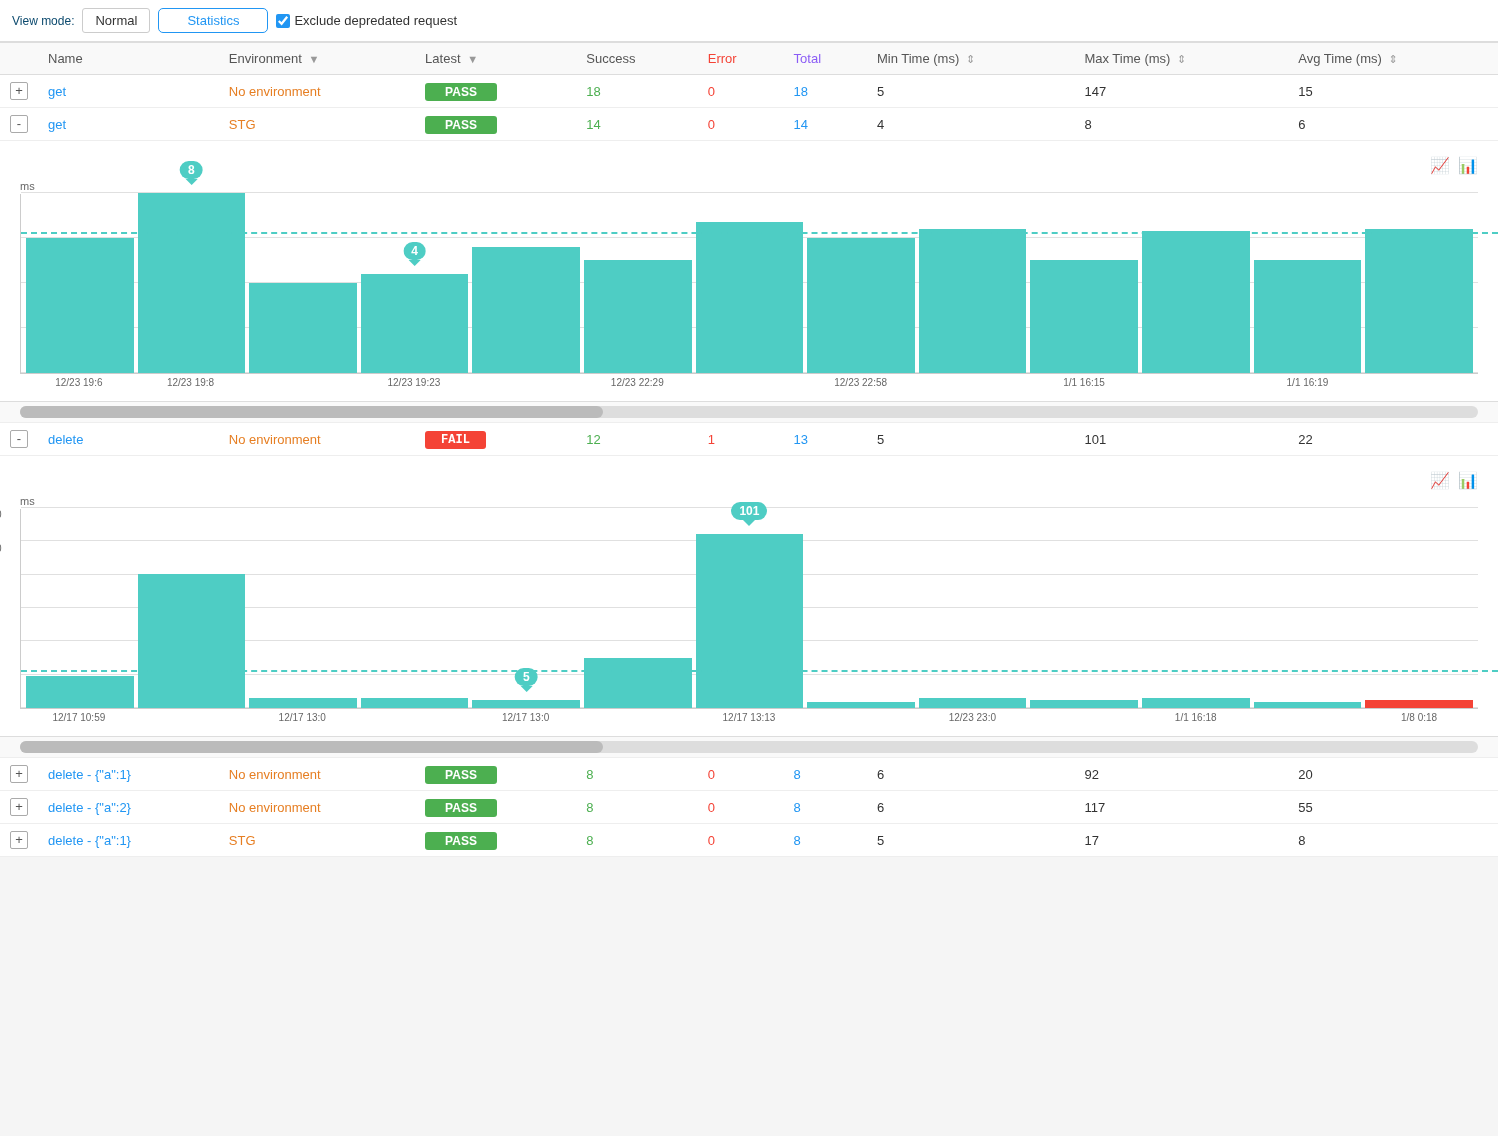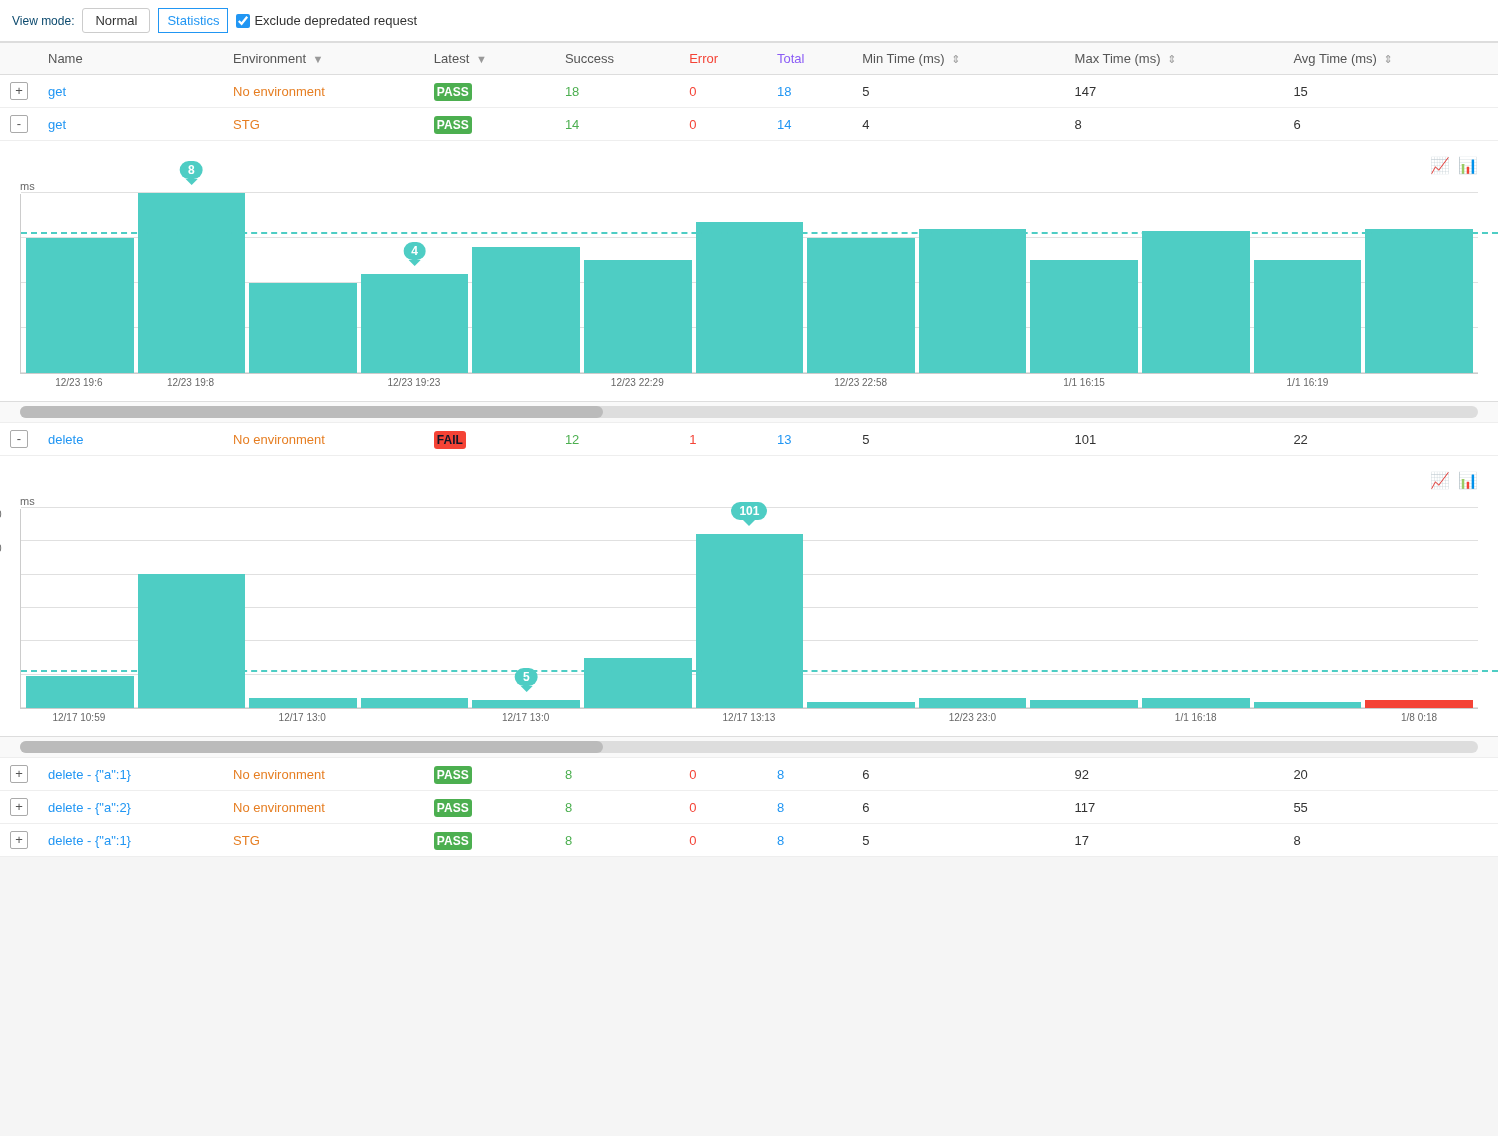--- a/index.html
+++ b/index.html
@@ -8,43 +8,43 @@
     .top-bar {
       display: flex; align-items: center; padding: 8px 12px; background: #fff;
       border-bottom: 1px solid #ddd; gap: 8px;
     }
     .view-mode-label { color: #0c4a6e; font-size: 12px; }
     .btn-normal {
       padding: 4px 12px; border: 1px solid #ccc; background: #fff;
       border-radius: 3px; cursor: pointer; font-size: 13px; color: #333;
     }
     .btn-statistics {
-      padding: 4px 8px; border: 1px solid #2196F3; background: #fff;
-      border-radius: 0; cursor: pointer; font-size: 13px; color: #2196F3;
+      padding: 4px 28px; border: 1px solid #2196F3; background: #fff;
+      border-radius: 5px; cursor: pointer; font-size: 13px; color: #2196F3;
     }
     .checkbox-label { display: flex; align-items: center; gap: 4px; color: #333; font-size: 13px; }
     input[type=checkbox] { accent-color: #2196F3; width: 14px; height: 14px; }
 
     .main-table { width: 100%; border-collapse: collapse; background: #fff; }
     .main-table th {
       background: #f9f9f9; border-bottom: 1px solid #ddd; border-top: 1px solid #ddd;
       padding: 8px 10px; text-align: left; font-weight: normal; color: #555; font-size: 13px;
     }
     .main-table td { padding: 7px 10px; border-bottom: 1px solid #eee; vertical-align: middle; }
     .main-table td.name-col { color: #2196F3; }
     .main-table td.env-col { color: #e67e22; }
     .main-table td.success-col { color: #4CAF50; }
     .main-table td.error-col { color: #f44336; }
     .main-table td.total-col { color: #2196F3; }
 
     .badge-pass {
-      background: #4CAF50; color: #fff; padding: 2px 3px; border-radius: 3px; font-size: 12px; font-weight: bold;
+      background: #4CAF50; color: #fff; padding: 2px 20px; border-radius: 3px; font-size: 12px; font-weight: bold;
     }
     .badge-fail {
-      background: #f44336; color: #0f172a; padding: 2px 3px; border-radius: 3px; font-size: 12px; font-weight: bold;
+      background: #f44336; color: #ffffff; padding: 2px 16px; border-radius: 3px; font-size: 12px; font-weight: bold; font-family: Liberation Mono, monospace;
     }
 
     .expand-btn {
       width: 18px; height: 18px; border: 1px solid #aaa; background: #fff;
       cursor: pointer; font-size: 13px; text-align: center; line-height: 16px;
       color: #555; border-radius: 2px;
     }
 
     .chart-container {
       background: #fff; padding: 15px 20px 10px 20px;

